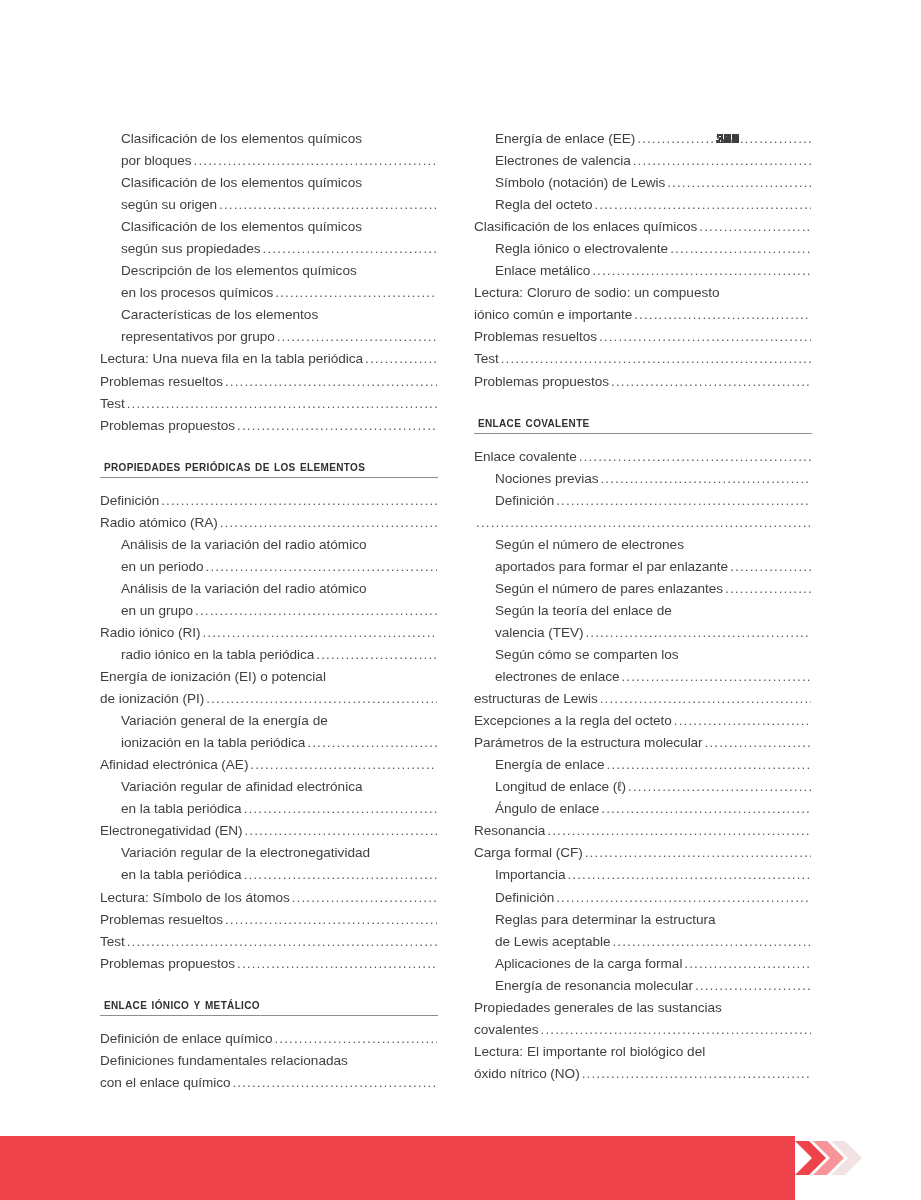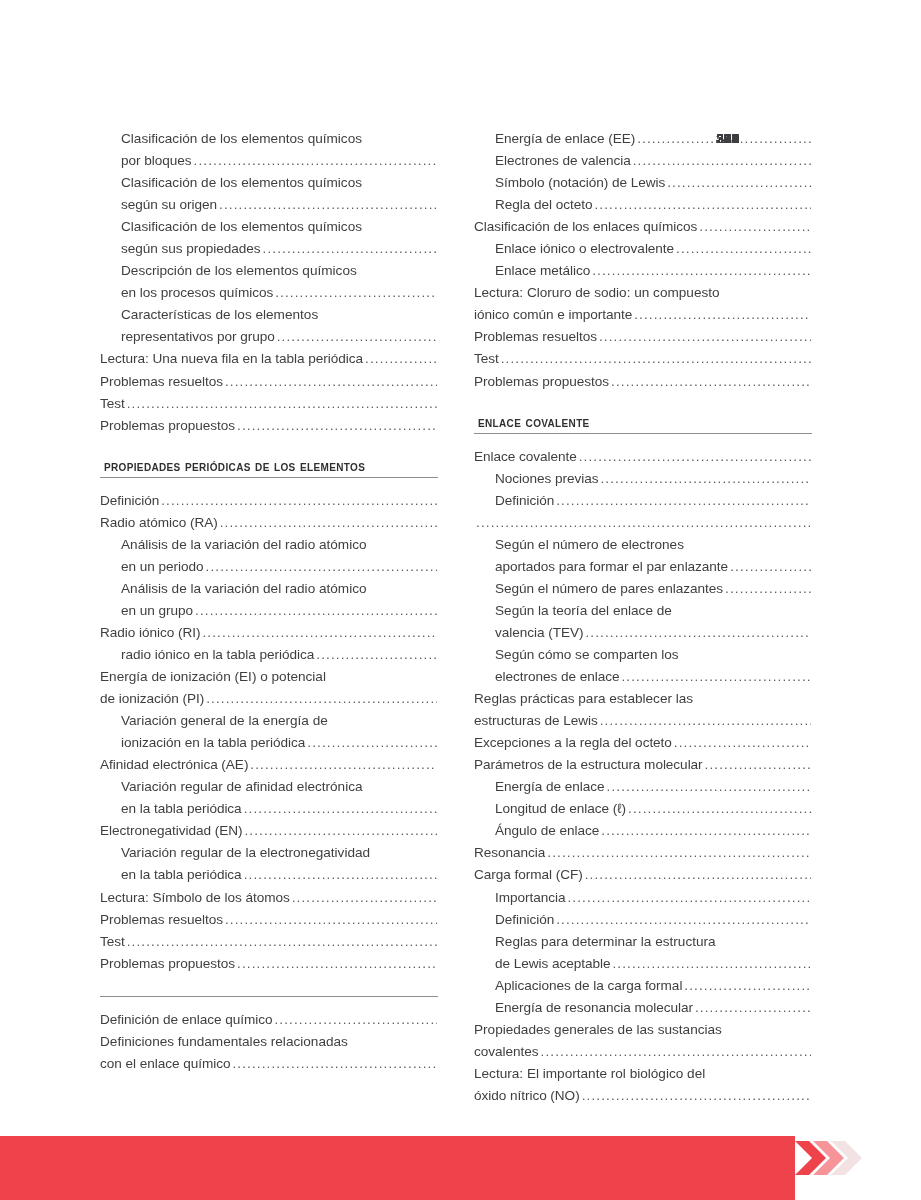--- a/index.html
+++ b/index.html
@@ -267,20 +267,21 @@
             <span class="leader"></span>
             <span class="page">309</span>
           </div>
           <div class="entry">
             <span class="title">Problemas propuestos</span>
             <span class="leader"></span>
             <span class="page">310</span>
           </div>
         </div>
         <div class="section-head">
+          <span class="head-text">Enlace iónico y metálico</span>
           <span class="rule"></span>
           <span class="head-gap"></span>
         </div>
         <div>
           <div class="entry">
             <span class="title">Definición de enlace químico</span>
             <span class="leader"></span>
             <span class="page">318</span>
           </div>
           <div class="entry cont">Definiciones fundamentales relacionadas</div>
@@ -312,21 +313,21 @@
             <span class="title">Regla del octeto</span>
             <span class="leader"></span>
             <span class="page">321</span>
           </div>
           <div class="entry">
             <span class="title">Clasificación de los enlaces químicos</span>
             <span class="leader"></span>
             <span class="page">322</span>
           </div>
           <div class="entry lvl2">
-            <span class="title">Enlace iónico o electrovalente</span>
+            <span class="title">Regla iónico o electrovalente</span>
             <span class="leader"></span>
             <span class="page">322</span>
           </div>
           <div class="entry lvl2">
             <span class="title">Enlace metálico</span>
             <span class="leader"></span>
             <span class="page">329</span>
           </div>
           <div class="entry cont">Lectura: Cloruro de sodio: un compuesto</div>
           <div class="entry">
@@ -391,21 +392,20 @@
             <span class="title">valencia (TEV)</span>
             <span class="leader"></span>
             <span class="page">358</span>
           </div>
           <div class="entry lvl2 cont">Según cómo se comparten los</div>
           <div class="entry lvl2">
             <span class="title">electrones de enlace</span>
             <span class="leader"></span>
             <span class="page">360</span>
           </div>
-          <div class="entry cont">Reglas prácticas para establecer las</div>
           <div class="entry">
             <span class="title">estructuras de Lewis</span>
             <span class="leader"></span>
             <span class="page">363</span>
           </div>
           <div class="entry">
             <span class="title">Excepciones a la regla del octeto</span>
             <span class="leader"></span>
             <span class="page">367</span>
           </div>

